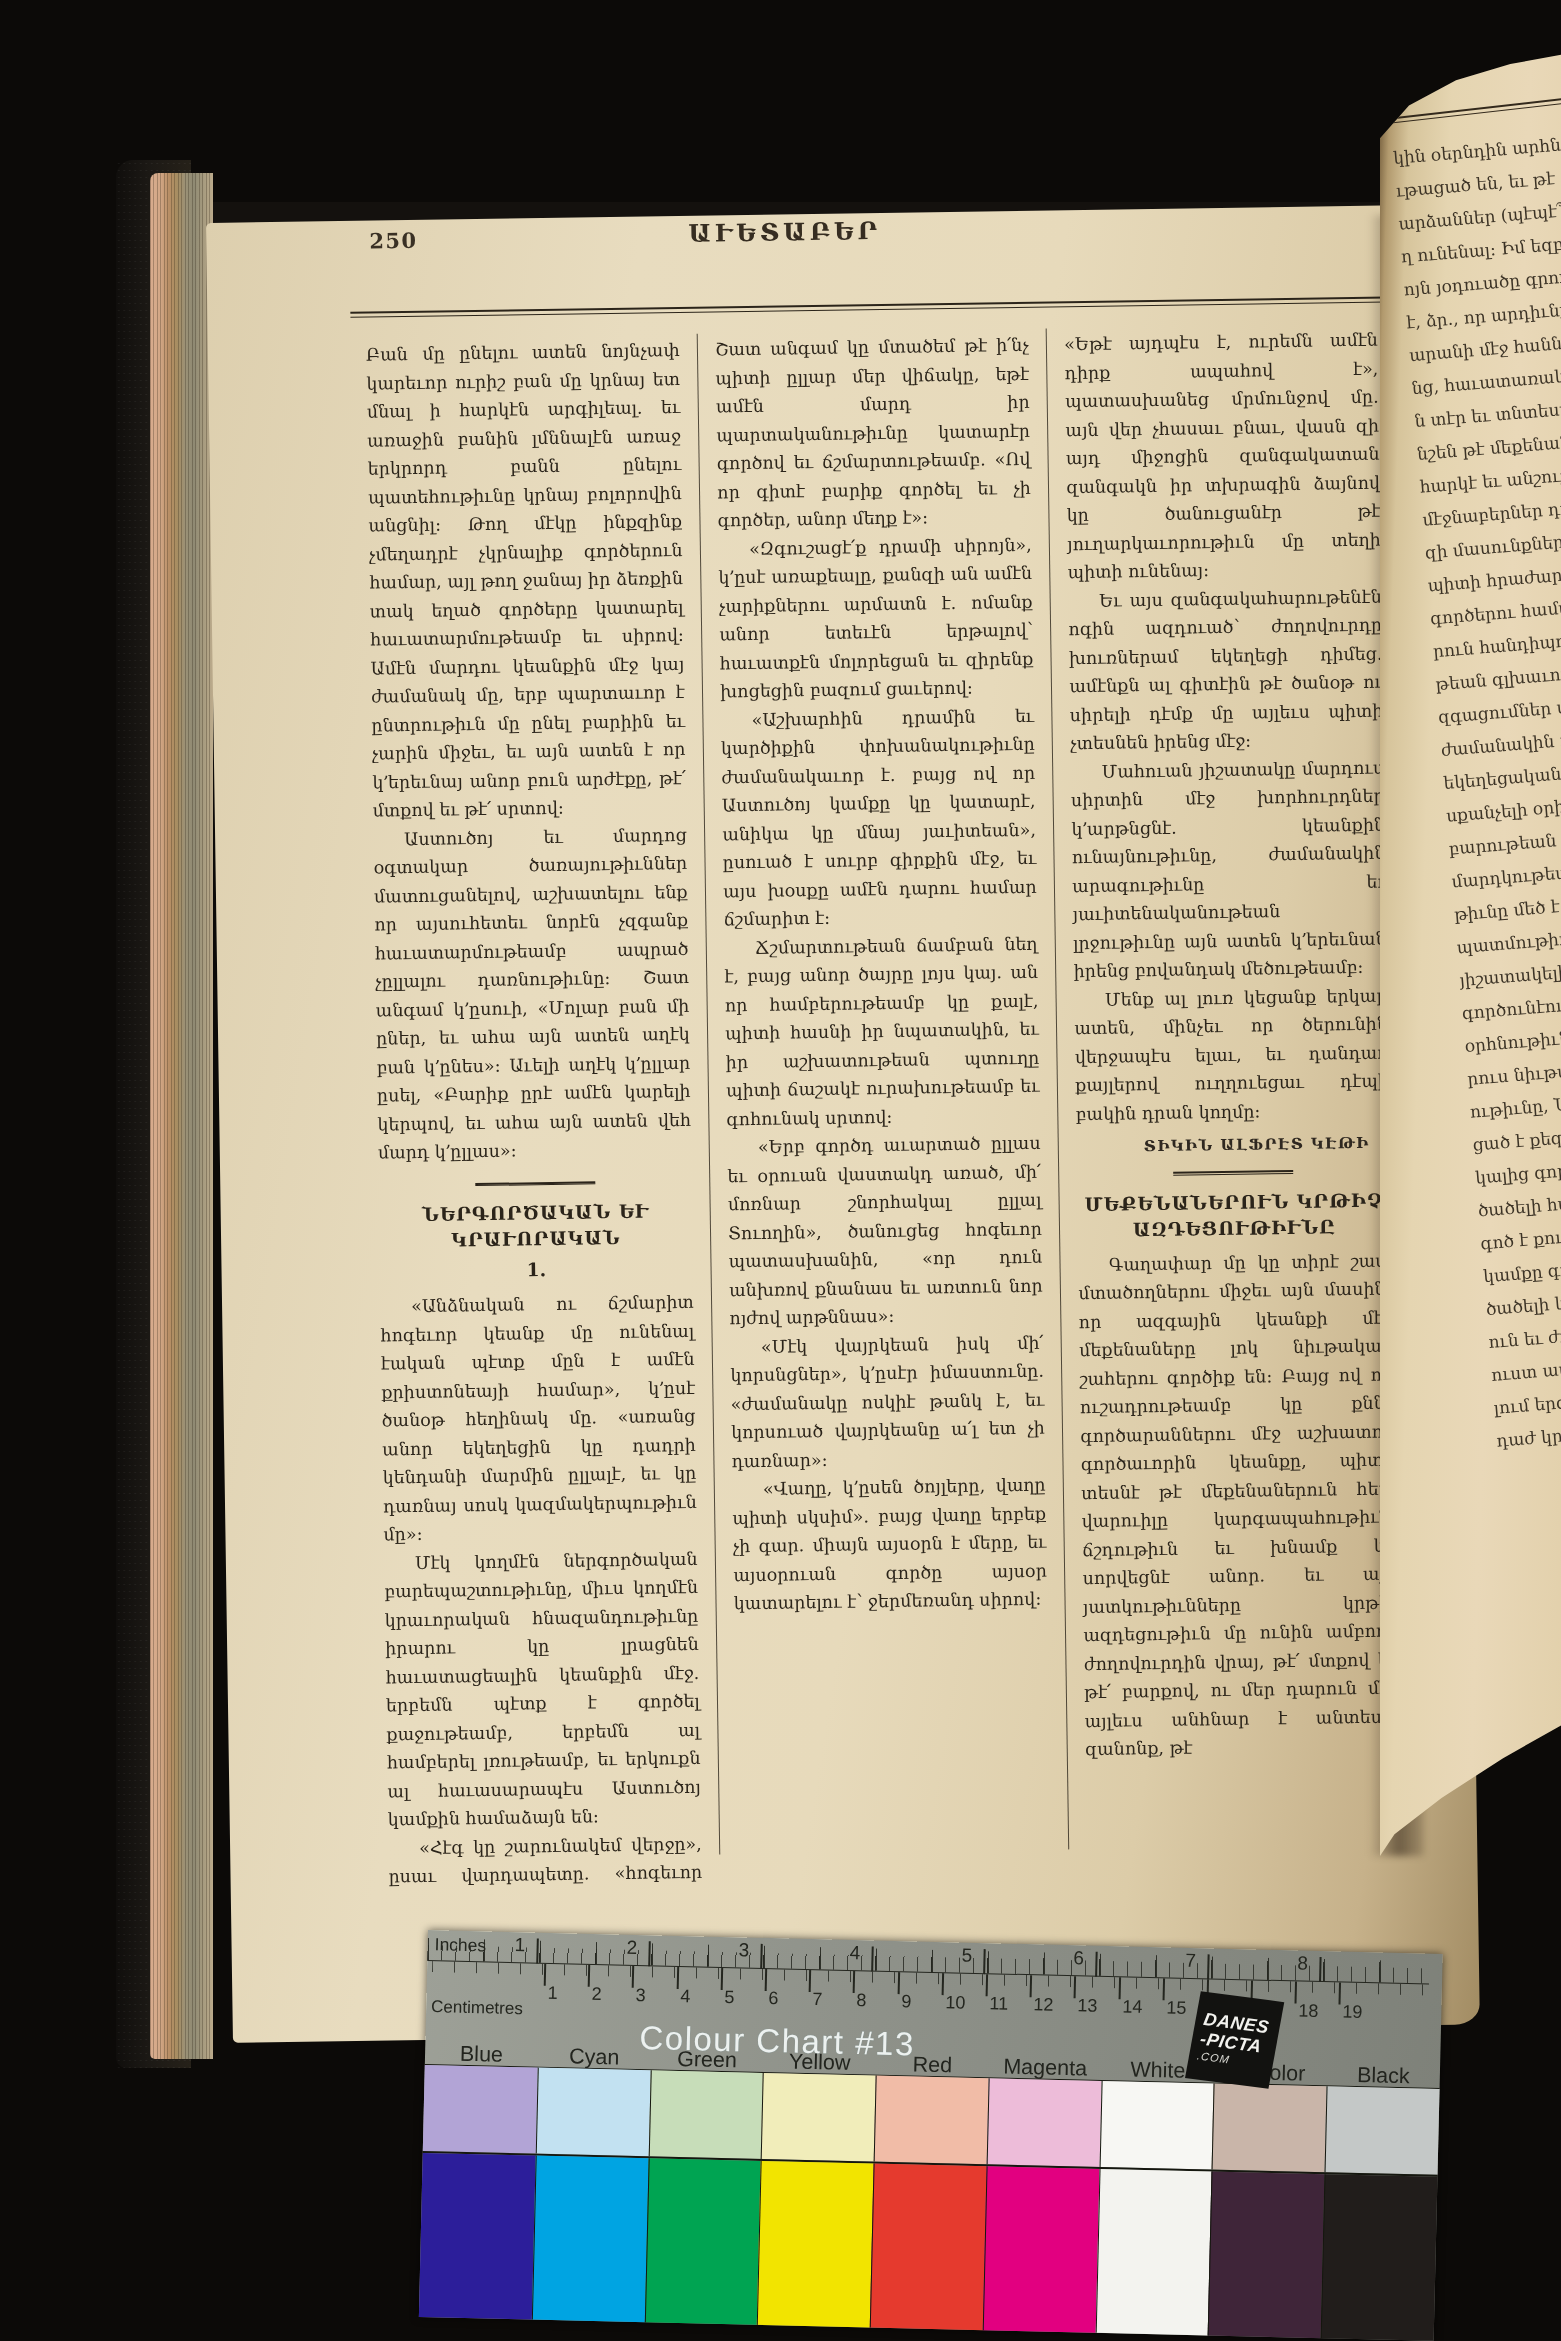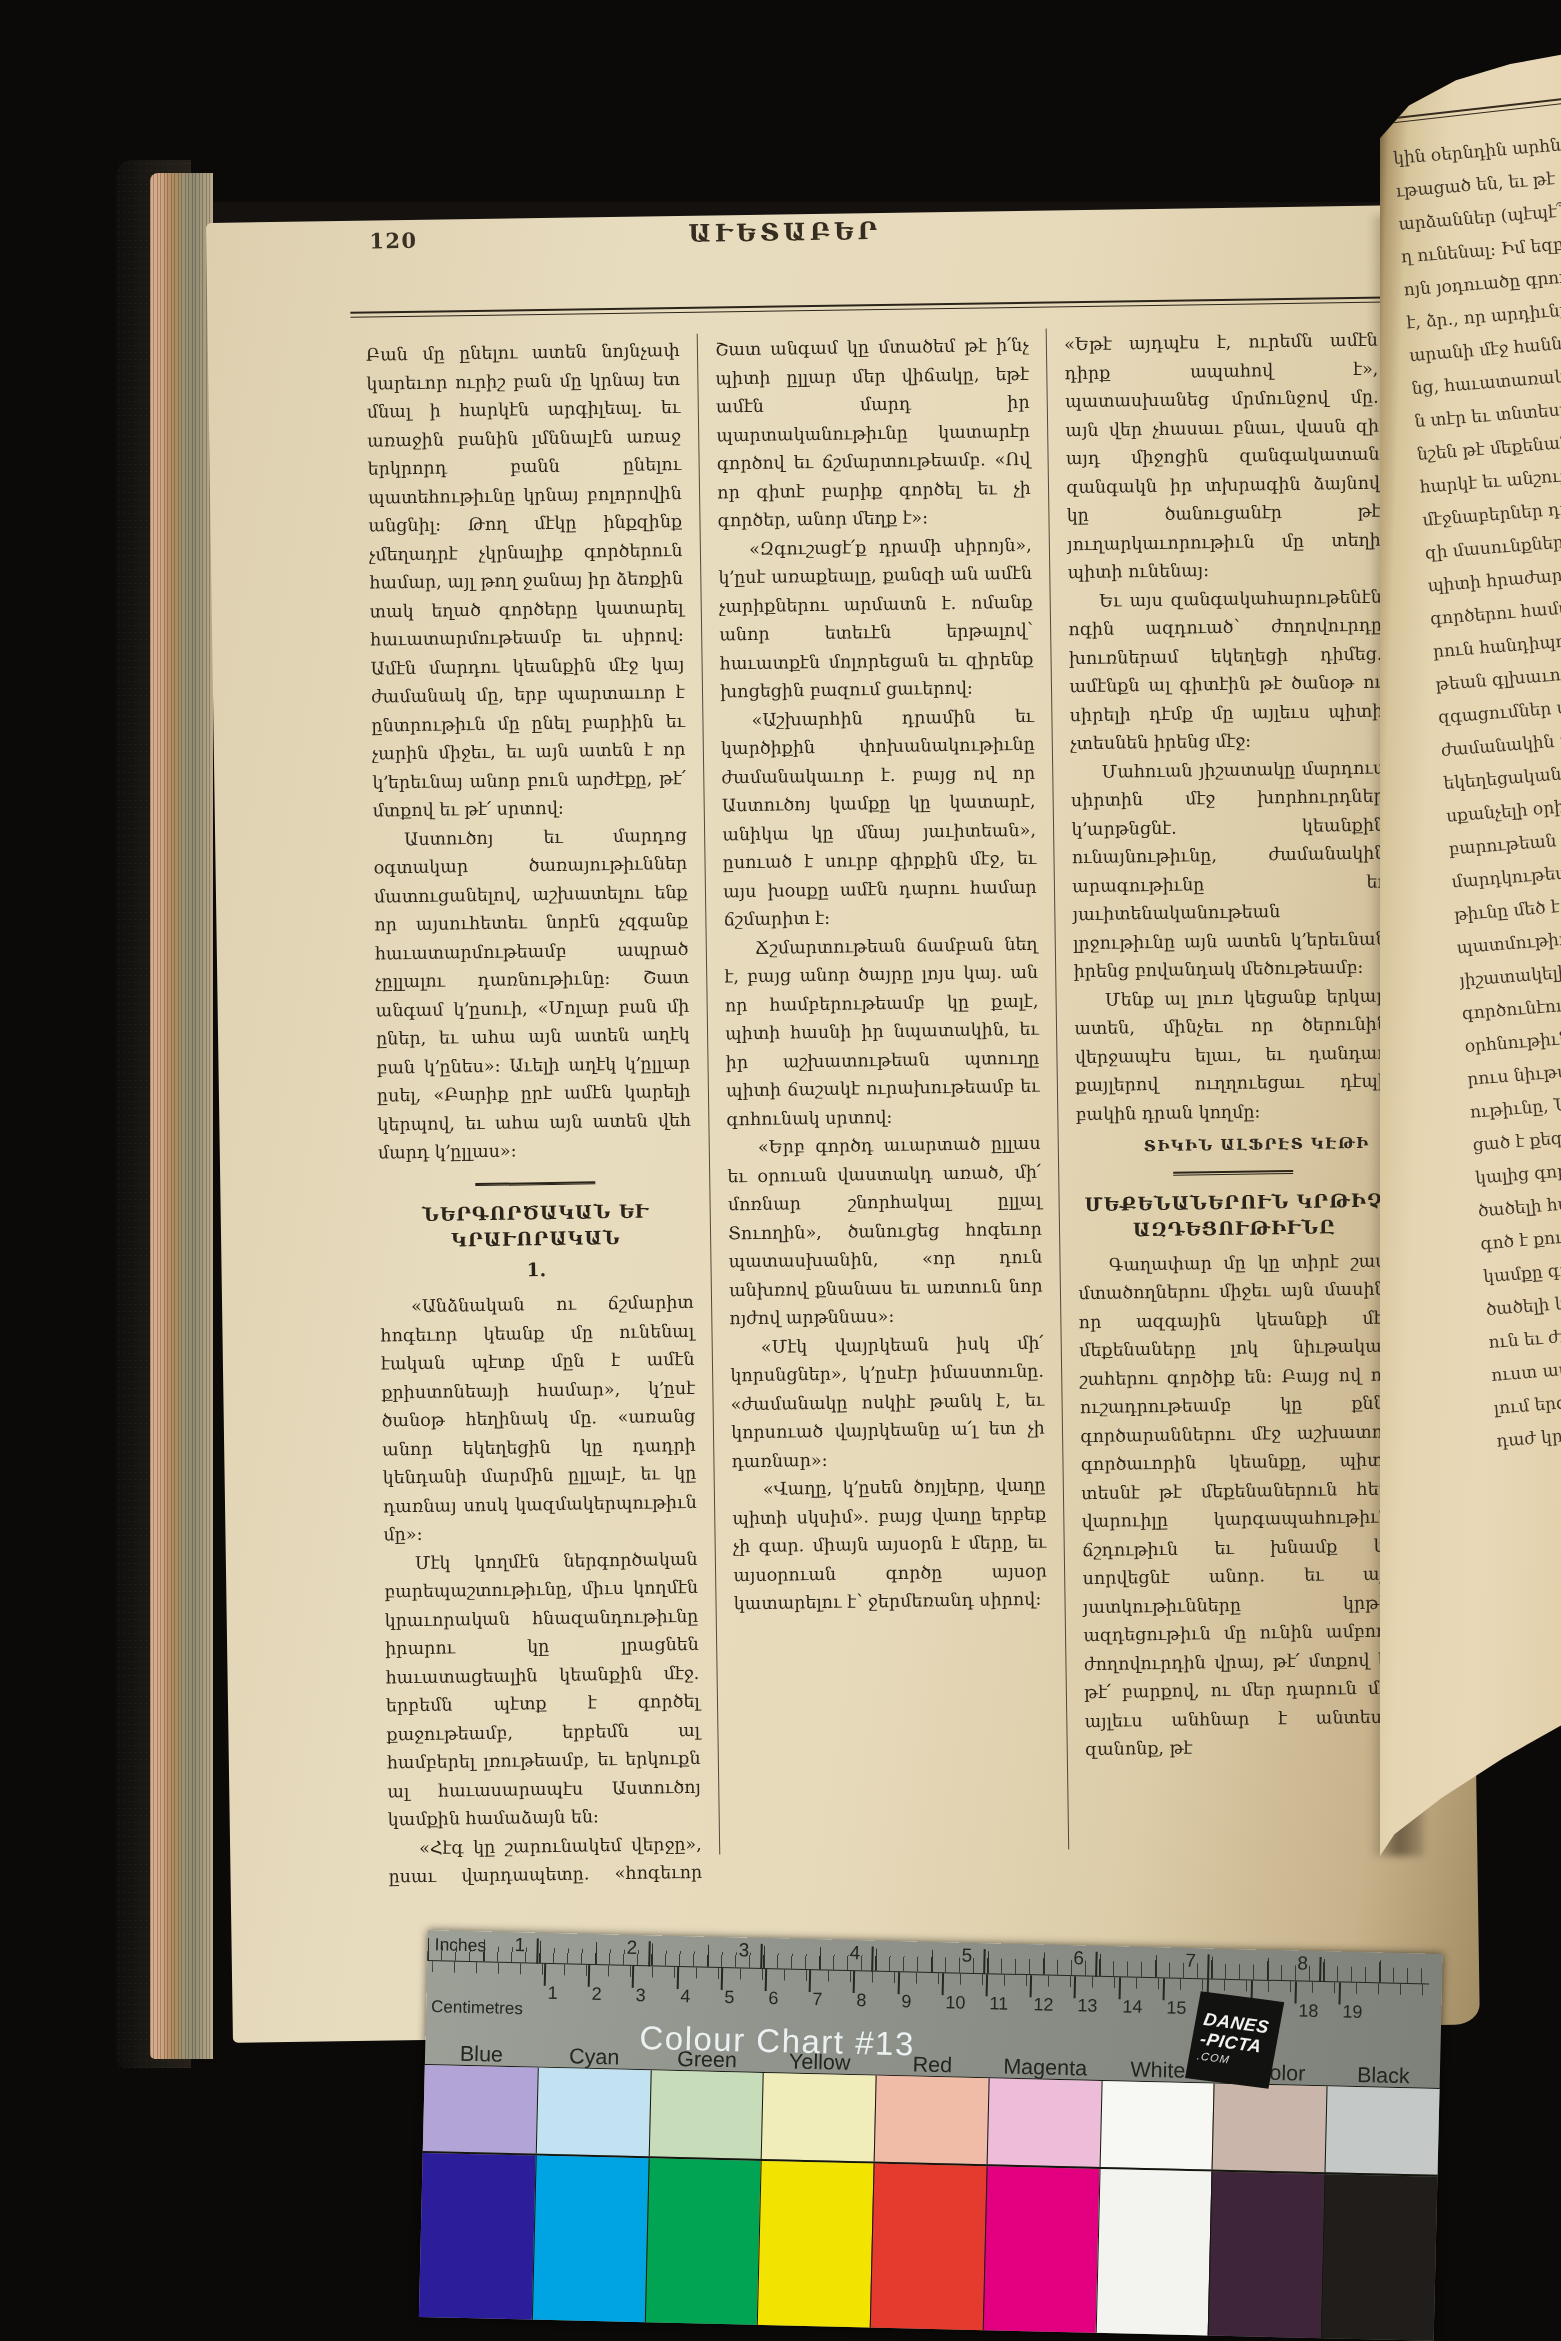--- a/index.html
+++ b/index.html
@@ -181,21 +181,21 @@
 </head>
 <body>
 
 <div id="cover-top"></div>
 <div id="book-cover">
   <div class="speckle"></div>
 </div>
 <div id="page-edges"></div>
 
 <div id="main-page">
-  <div class="page-number">120</div>
+  <div class="page-number">250</div>
   <div class="running-title">ԱՒԵՏԱԲԵՐ</div>
   <div class="header-rule"></div>
   <div id="columns">
     <div class="text-col">
         <p class="body-par noindent">Բան մը ընելու ատեն նոյնչափ կարեւոր ուրիշ բան մը կրնայ ետ մնալ ի հարկէն արգիլեալ. եւ առաջին բանին լմննալէն առաջ երկրորդ բանն ընելու պատեհութիւնը կրնայ բոլորովին անցնիլ։ Թող մէկը ինքզինք չմեղադրէ չկրնալիք գործերուն համար, այլ թող ջանայ իր ձեռքին տակ եղած գործերը կատարել հաւատարմութեամբ եւ սիրով։ Ամէն մարդու կեանքին մէջ կայ ժամանակ մը, երբ պարտաւոր է ընտրութիւն մը ընել բարիին եւ չարին միջեւ, եւ այն ատեն է որ կ՚երեւնայ անոր բուն արժէքը, թէ՛ մտքով եւ թէ՛ սրտով։</p>
         <p class="body-par">Աստուծոյ եւ մարդոց օգտակար ծառայութիւններ մատուցանելով, աշխատելու ենք որ այսուհետեւ նորէն չզգանք հաւատարմութեամբ ապրած չըլլալու դառնութիւնը։ Շատ անգամ կ՚ըսուի, «Մոլար բան մի ըներ, եւ ահա այն ատեն աղէկ բան կ՚ընես»։ Աւելի աղէկ կ՚ըլլար ըսել, «Բարիք ըրէ ամէն կարելի կերպով, եւ ահա այն ատեն վեհ մարդ կ՚ըլլաս»։</p>
         <div class="sect-divider"></div>
         <h2 class="sect-heading">ՆԵՐԳՈՐԾԱԿԱՆ ԵՒ ԿՐԱՒՈՐԱԿԱՆ</h2>
         <div class="sect-num">1.</div>
         <p class="body-par">«Անձնական ու ճշմարիտ հոգեւոր կեանք մը ունենալ էական պէտք մըն է ամէն քրիստոնեայի համար», կ՚ըսէ ծանօթ հեղինակ մը. «առանց անոր եկեղեցին կը դադրի կենդանի մարմին ըլլալէ, եւ կը դառնայ սոսկ կազմակերպութիւն մը»։</p>

